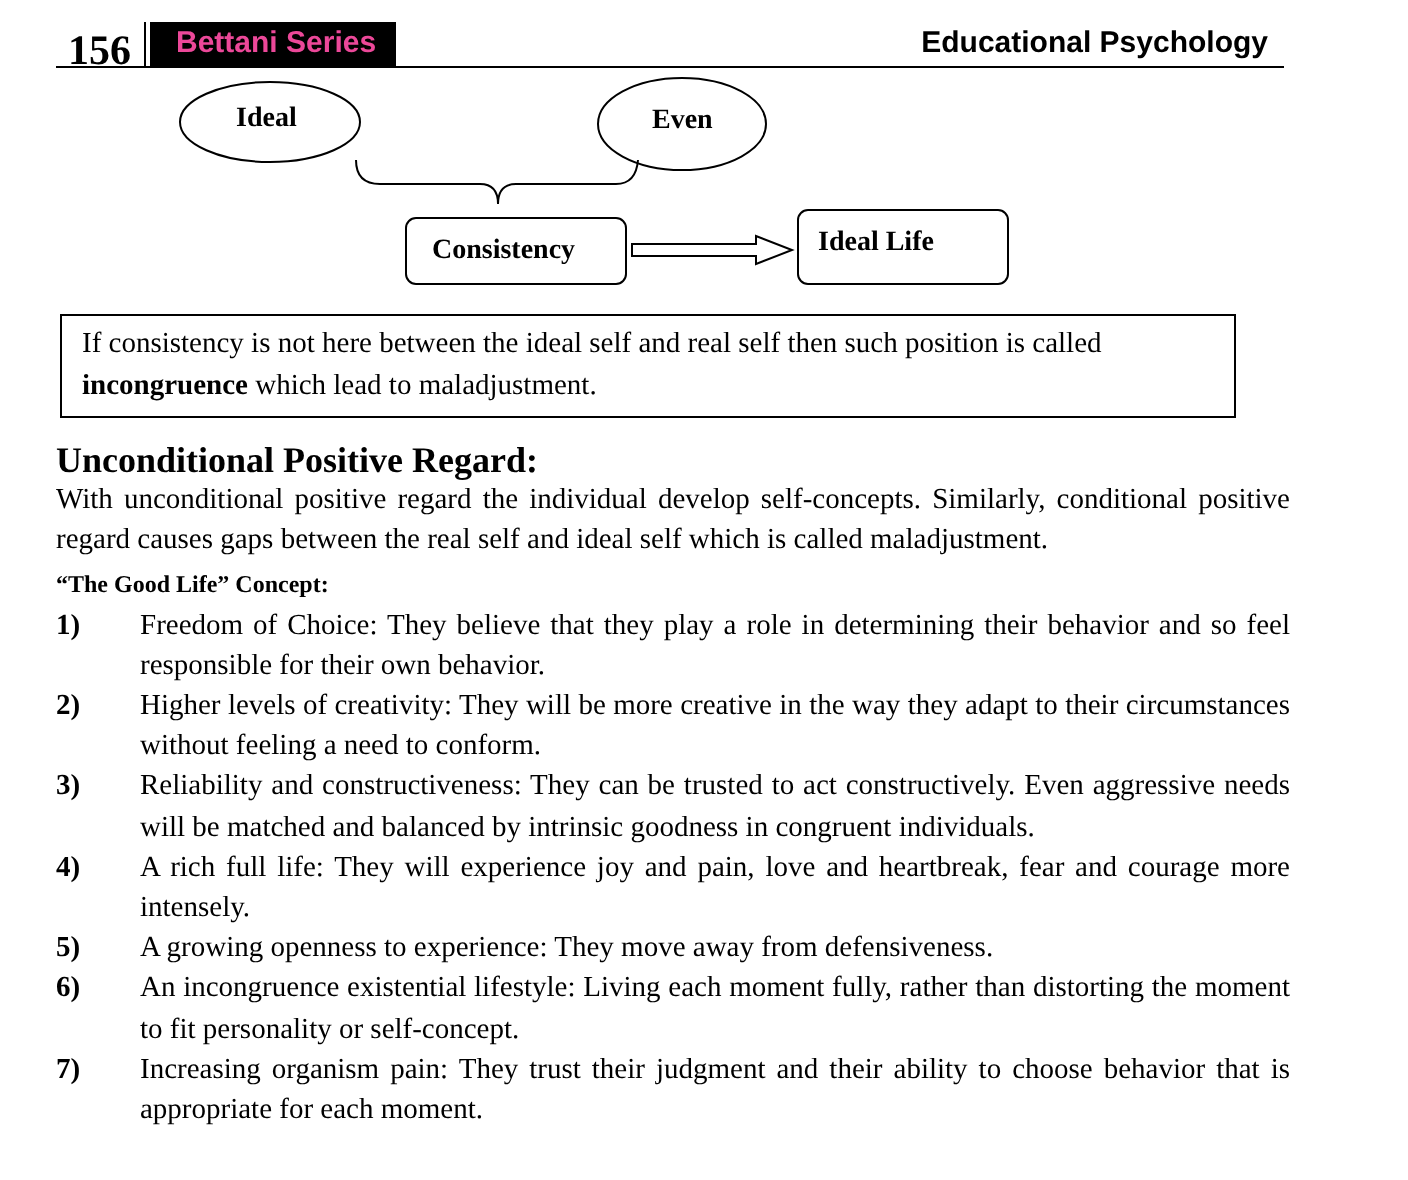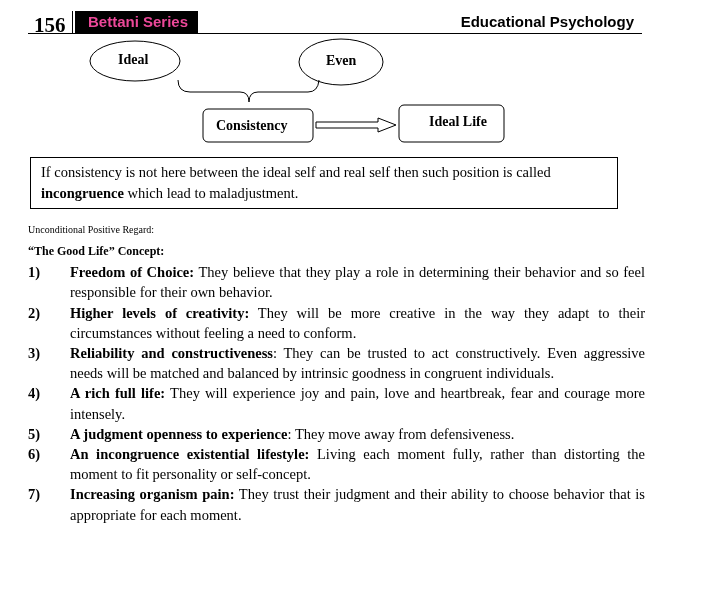--- a/index.html
+++ b/index.html
@@ -24,27 +24,27 @@
   .ellipse-label, .box-label { position: absolute; font-weight: bold; font-size: 14px; }
 
   
   .callout { position: absolute; left: 30px; top: 157px; width: 588px; height: 52px;
              border: 1px solid #000; box-sizing: border-box; padding: 4px 10px;
              font-size: 14.5px; line-height: 21px; }
 
   
   .content { position: absolute; left: 28px; top: 220px; width: 617px;
              font-size: 14.5px; line-height: 20.2px; }
-  .h-sub { font-weight: normal; margin: 0; font-size: 10px; }
+  .h-sub { font-weight: bold; margin: 0; font-size: 18px; }
   .p { margin: 0; text-align: justify; }
   .h-main { font-weight: bold; font-size: 12px; margin: 0; line-height: 22px; }
   ol.principles { list-style: none; margin: 0; padding: 0; }
   ol.principles li { position: relative; padding-left: 42px; text-align: justify; }
   .num { position: absolute; left: 0; top: 0; font-weight: bold; }
-  .term { font-weight: bold; }
+  .term { font-weight: normal; }
 </style>
 </head>
 <body>
 
 <div class="hdr">
   <span class="hdr-num">156</span>
   <span class="hdr-divider"></span>
   <span class="hdr-series">Bettani Series</span>
   <span class="hdr-title">Educational Psychology</span>
 </div>
@@ -56,32 +56,33 @@
 
     <path d="M178 80 Q178 92 190 92 L240 92 Q249 92 249 102 Q249 92 258 92 L308 92 Q318 92 319 80" fill="none" stroke="#000" stroke-width="1"></path>
     <rect x="203" y="109" width="110" height="33" rx="5" ry="5" fill="none" stroke="#000" stroke-width="1"></rect>
     <rect x="399" y="105" width="105" height="37" rx="5" ry="5" fill="none" stroke="#000" stroke-width="1"></rect>
 
     <path d="M316 122 L378 122 L378 118 L396 125 L378 132 L378 128 L316 128 Z" fill="none" stroke="#000" stroke-width="1"></path>
   </svg>
   <span class="ellipse-label" style="left:118px;top:52px">Ideal</span>
   <span class="ellipse-label" style="left:326px;top:53px">Even</span>
   <span class="box-label" style="left:216px;top:118px">Consistency</span>
-  <span class="box-label" style="left:429px;top:114px">Ideal Life</span>
+  <span class="box-label" style="left:409px;top:114px">Ideal Life</span>
 </div>
 
 <div class="callout">
   <span>If consistency is not here between the ideal self and real self then such position is called </span><b>incongruence</b><span> which lead to maladjustment.</span>
 </div>
 
 <div class="content">
   <p class="h-sub">Unconditional Positive Regard:</p>
+  <p class="p">With unconditional positive regard the individual develop self-concepts. Similarly, conditional positive regard causes gaps between the real self and ideal self which is called maladjustment.</p>
   <p class="h-main">“The Good Life” Concept:</p>
   <ol class="principles">
     <li><span class="num">1)</span><span class="term">Freedom of Choice:</span><span> They believe that they play a role in determining their behavior and so feel responsible for their own behavior.</span></li>
     <li><span class="num">2)</span><span class="term">Higher levels of creativity:</span><span> They will be more creative in the way they adapt to their circumstances without feeling a need to conform.</span></li>
     <li><span class="num">3)</span><span class="term">Reliability and constructiveness</span><span>: They can be trusted to act constructively. Even aggressive needs will be matched and balanced by intrinsic goodness in congruent individuals.</span></li>
     <li><span class="num">4)</span><span class="term">A rich full life:</span><span> They will experience joy and pain, love and heartbreak, fear and courage more intensely.</span></li>
-    <li><span class="num">5)</span><span class="term">A judgment openness to experience</span><span>: They move away from defensiveness.</span></li>
+    <li><span class="num">5)</span><span class="term">A growing openness to experience</span><span>: They move away from defensiveness.</span></li>
     <li><span class="num">6)</span><span class="term">An incongruence existential lifestyle:</span><span> Living each moment fully, rather than distorting the moment to fit personality or self-concept.</span></li>
     <li><span class="num">7)</span><span class="term">Increasing organism pain:</span><span> They trust their judgment and their ability to choose behavior that is appropriate for each moment.</span></li>
   </ol>
 </div>
 
 </body></html>

